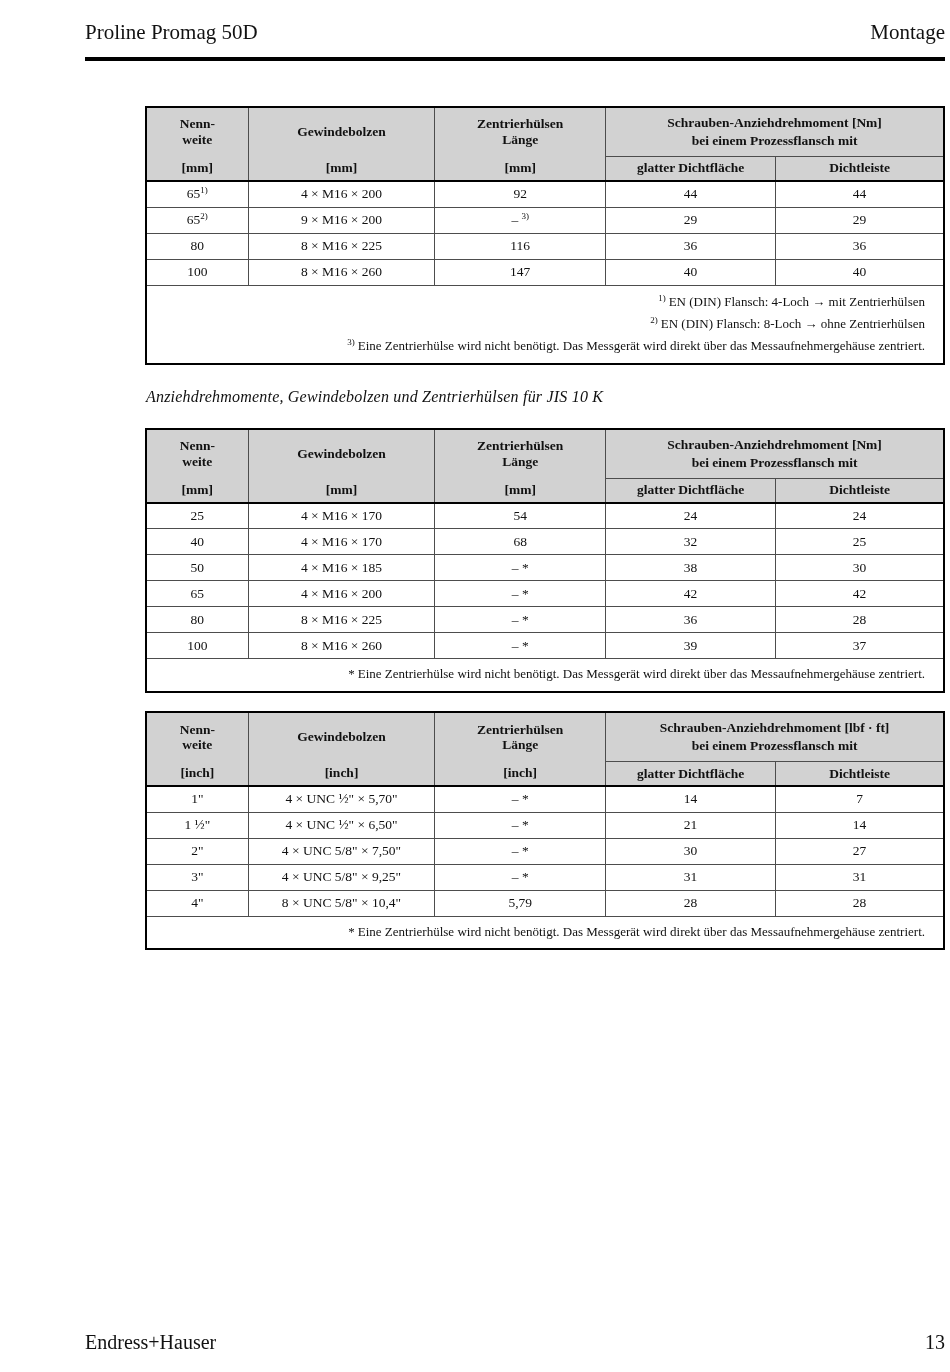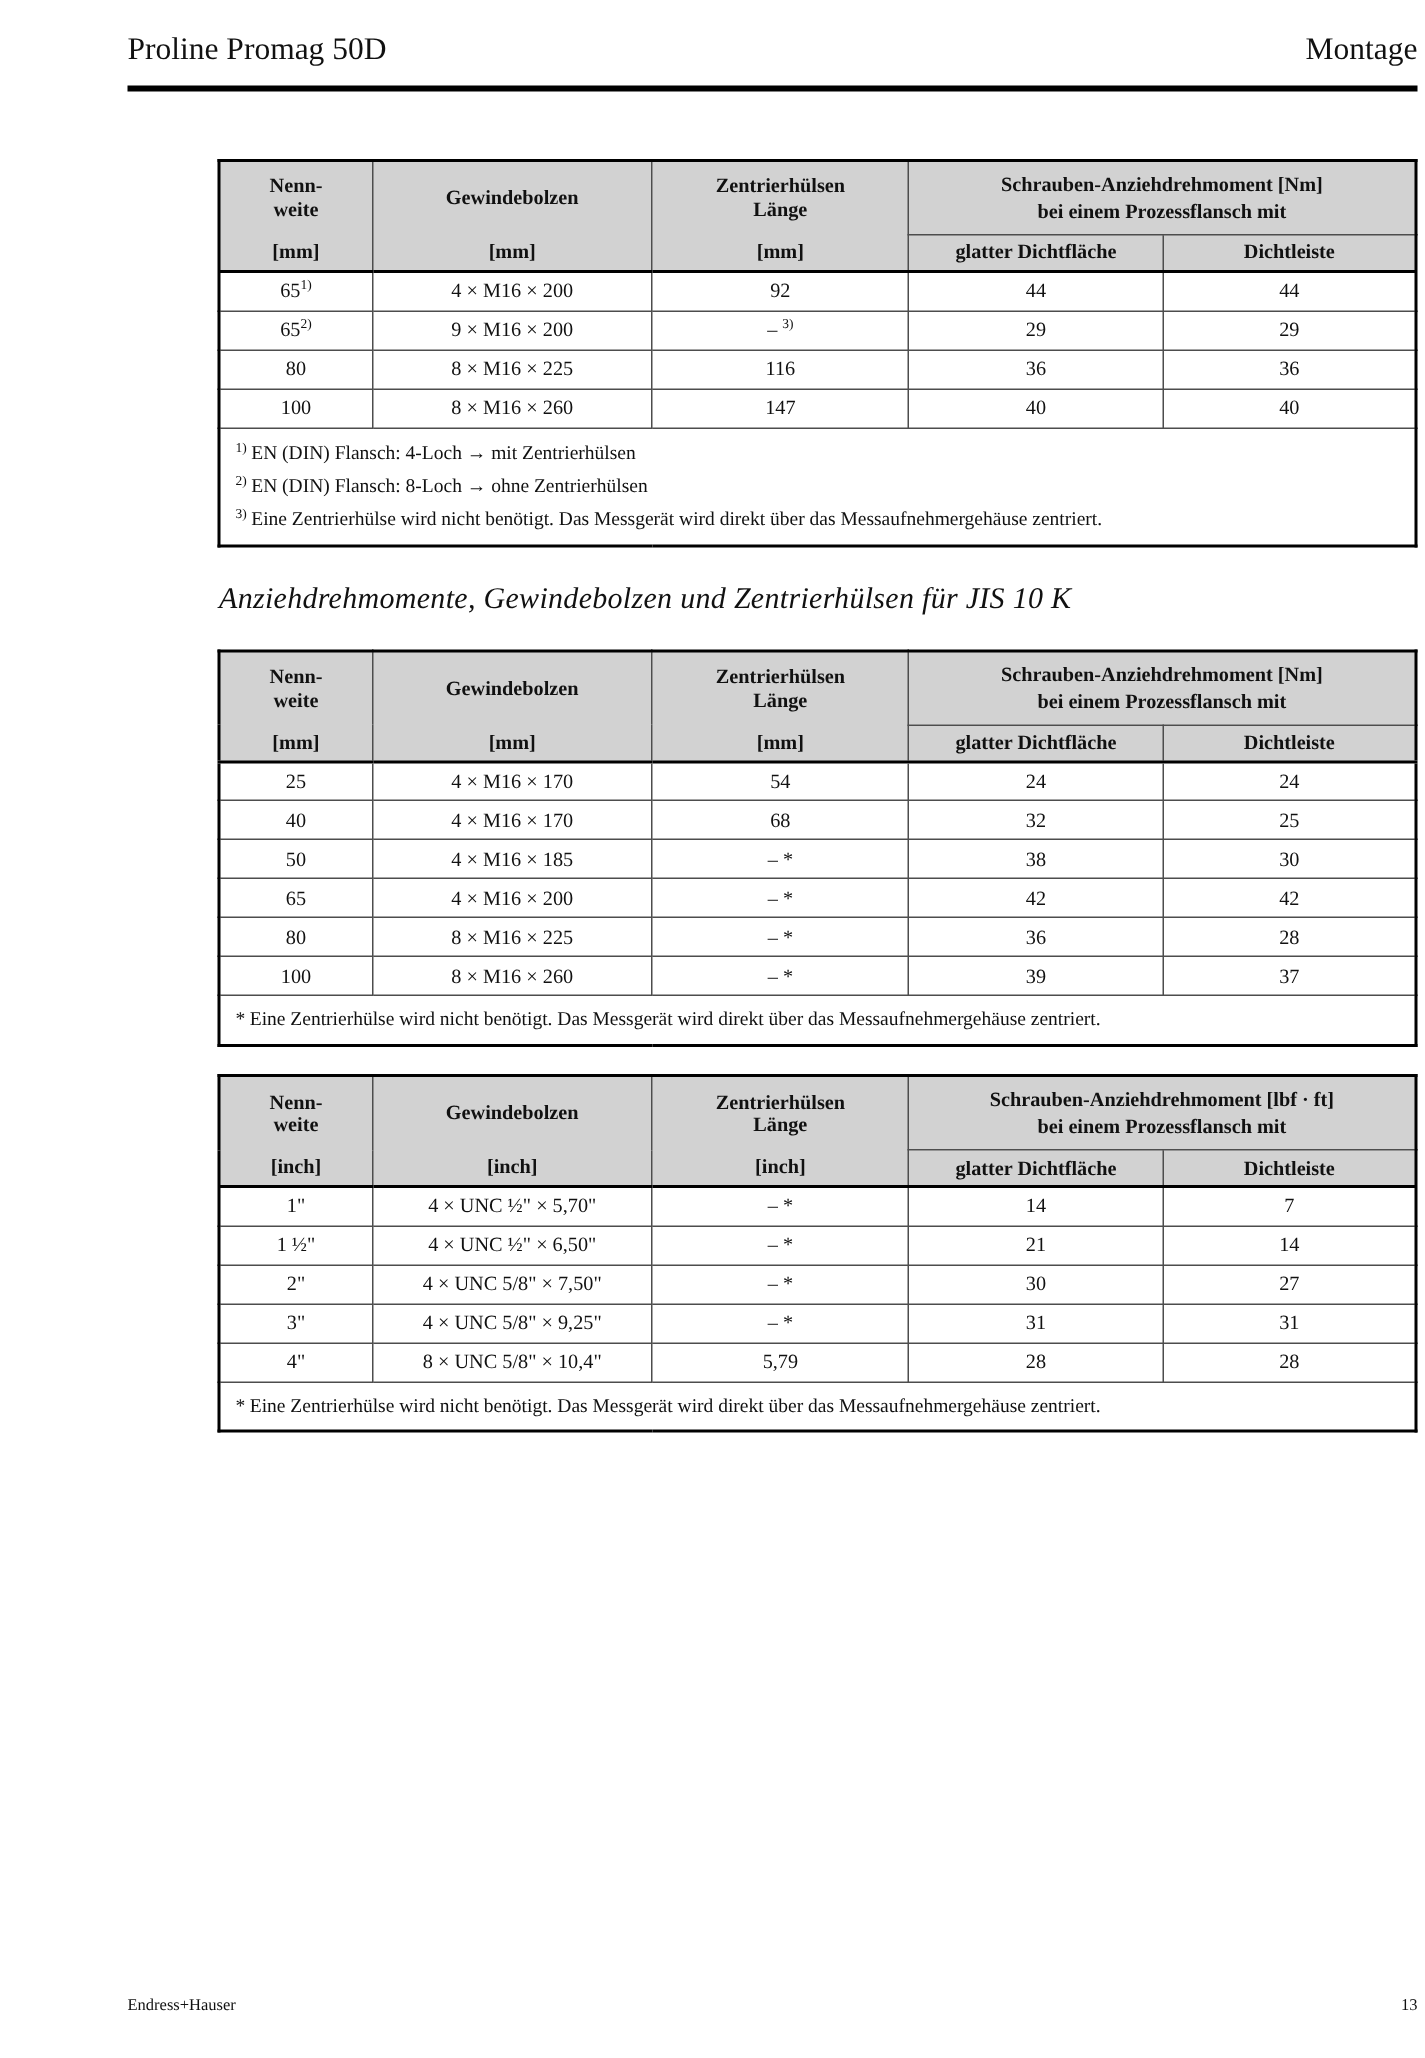--- a/index.html
+++ b/index.html
@@ -7,46 +7,46 @@
   body { width: 950px; height: 1372px; font-family: "Liberation Serif", "DejaVu Serif", serif; color: #111; }
   .page { position: relative; width: 950px; height: 1372px; background: #fff; overflow: hidden; }
 
   
   .page-header { position: absolute; left: 85px; right: 5px; top: 20px;
                  display: flex; justify-content: space-between; font-size: 21px; }
   .header-rule { position: absolute; left: 85px; right: 5px; top: 57px; height: 4px; background: #000; }
 
   
   .page-footer { position: absolute; left: 85px; right: 5px; top: 1331px;
-                 display: flex; justify-content: space-between; font-size: 11px; }
+                 display: flex; justify-content: space-between; font-size: 20px; }
 
   
   .content { position: absolute; left: 145px; top: 88px; width: 800px; }
 
-  .section-heading { font-style: italic; font-size: 20px; margin: 23px 0 22px 1px; letter-spacing: 0.2px; }
+  .section-heading { font-style: italic; font-size: 16px; margin: 23px 0 22px 1px; letter-spacing: 0.2px; }
 
   
   table.spec-table { border-collapse: collapse; width: 100%; table-layout: fixed;
                      border: 2.5px solid #000; font-size: 13.5px; margin-top: 18px; }
   col.c1 { width: 12.8%; } col.c2 { width: 23.4%; } col.c3 { width: 21.4%; }
   col.c4 { width: 21.3%; } col.c5 { width: 21.1%; }
 
   th, td { border: 1.4px solid #4d4d4d; text-align: center; vertical-align: middle; padding: 0; }
   thead th { background: #d2d2d2; font-weight: bold; }
 
   th.stack { padding: 0; vertical-align: top; border-bottom: 2.5px solid #000; }
   .th-title { height: 48px; display: flex; align-items: center; justify-content: center; white-space: pre-line; line-height: 1.15; }
   .th-unit  { height: 24px; display: flex; align-items: center; justify-content: center; }
   th.torque { height: 48px; white-space: pre-line; line-height: 1.35; border-bottom: 1.4px solid #4d4d4d; }
   tr.units-row th { height: 24px; border-bottom: 2.5px solid #000; }
 
   tbody td { height: 26px; border-top: 1.6px solid #3f3f3f; background: #fff; }
   sup.cellsup { font-size: 9px; vertical-align: super; line-height: 0; }
 
-  td.fn-cell { border-top: 1.6px solid #3f3f3f; text-align: left; padding: 5px 6px 6px 10px;
+  td.fn-cell { border-top: 1.6px solid #3f3f3f; text-align: right; padding: 5px 18px 6px 10px;
                font-size: 13px; line-height: 1.6; }
   .fn-line sup { font-size: 9px; margin-right: 3px; }
   .fn-star { margin-right: 3px; }
 </style>
 </head>
 <body>
 
 <div class="page">
 
   <div class="page-header">

